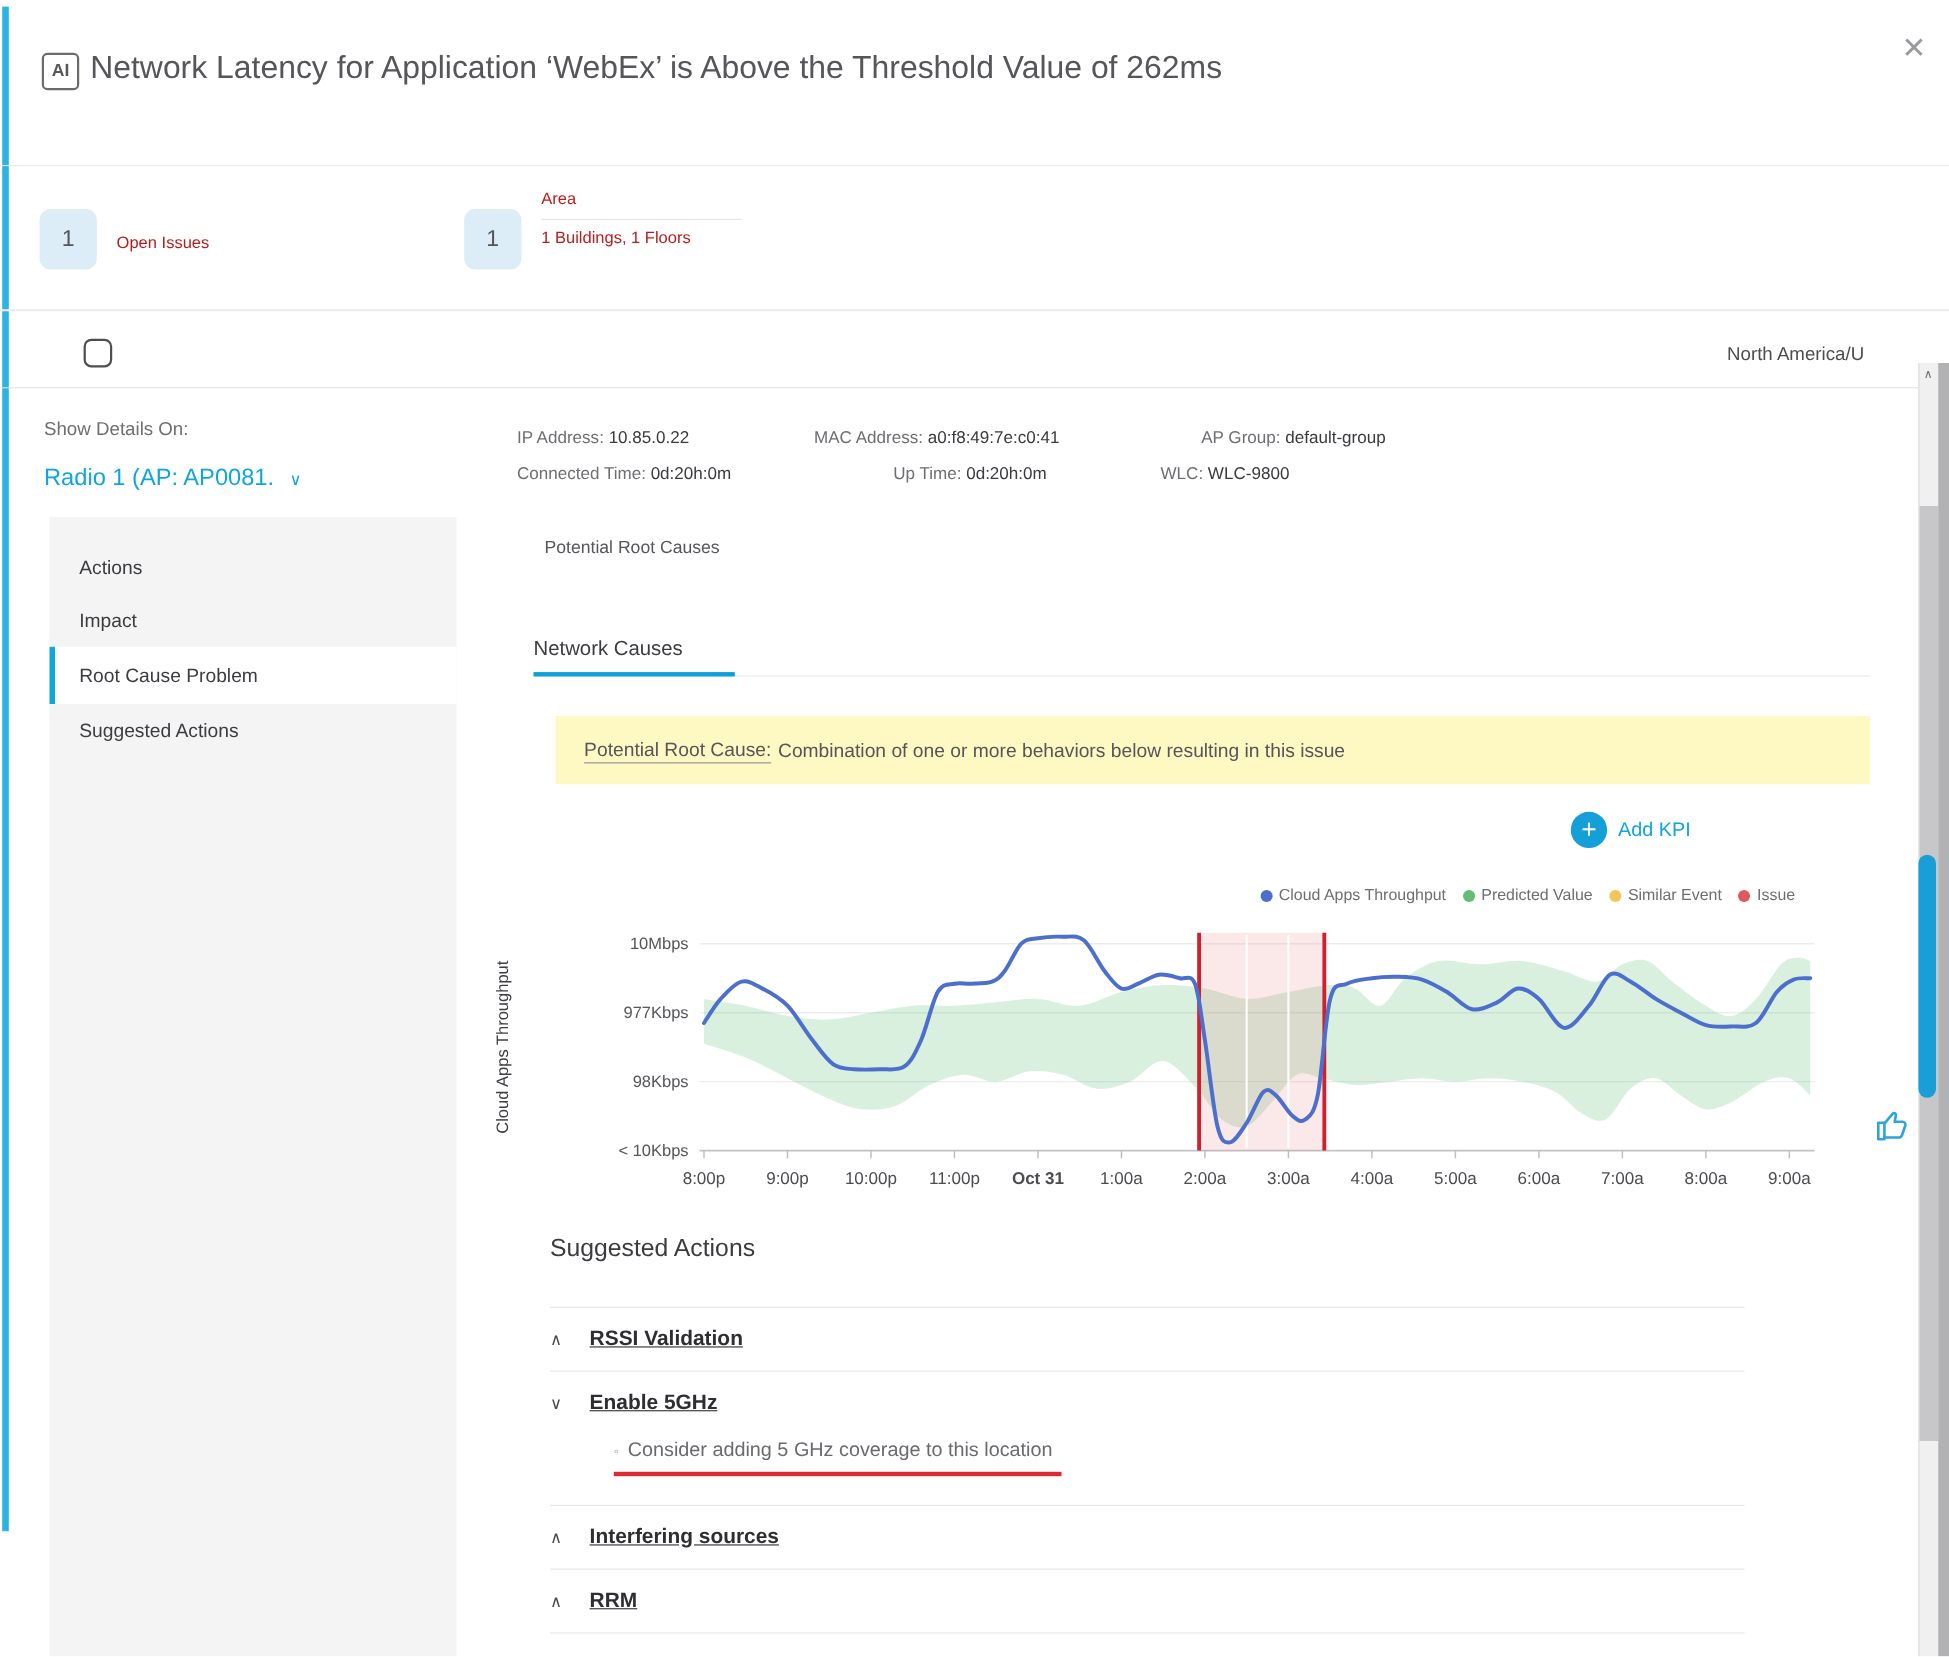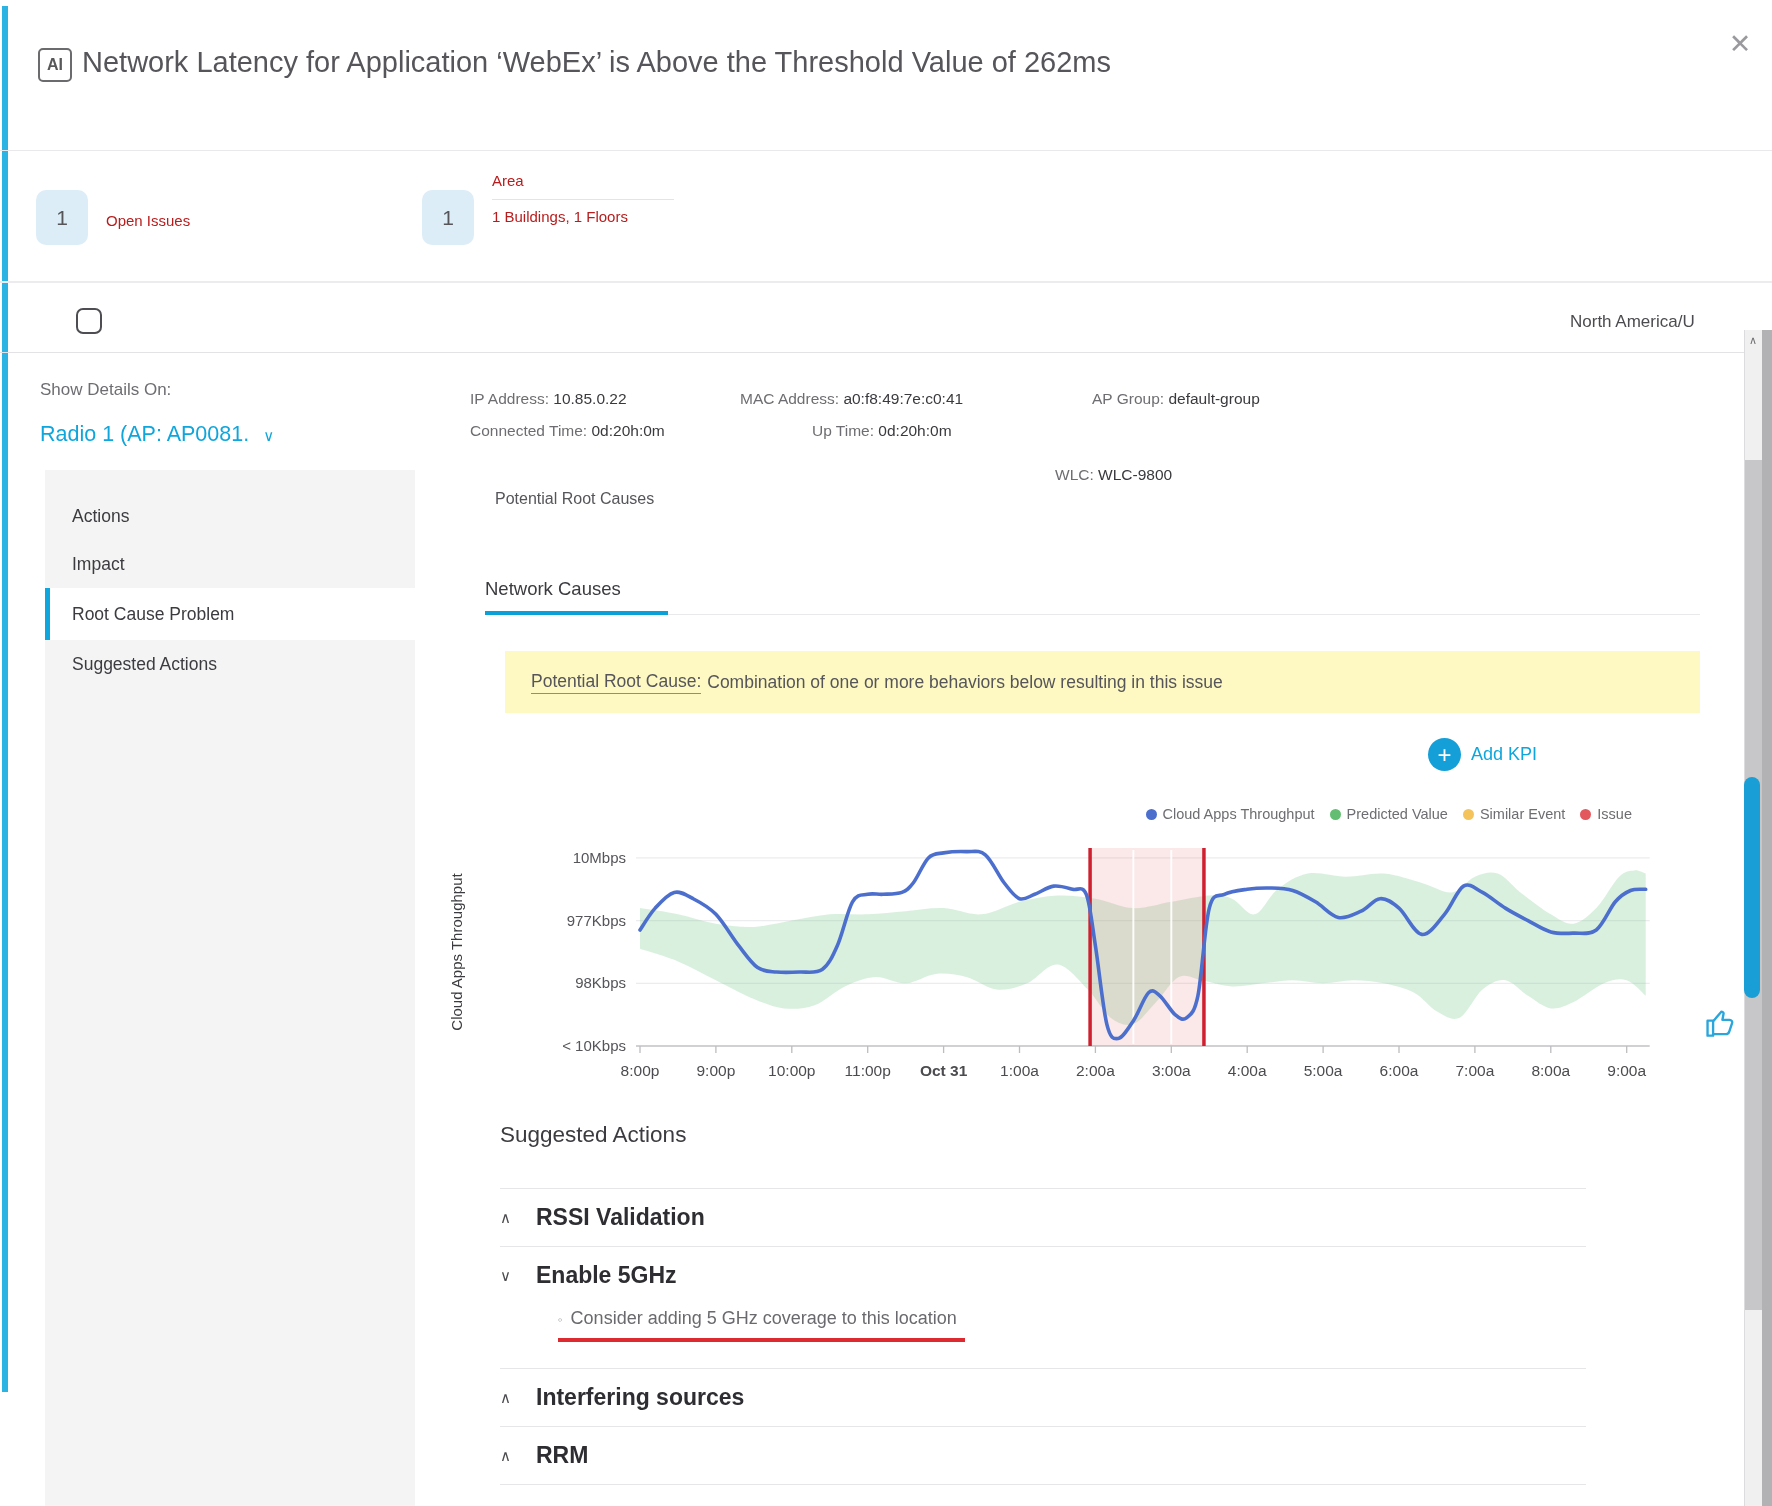--- a/index.html
+++ b/index.html
@@ -74,21 +74,21 @@
 
   svg text{font-family:"Liberation Sans","DejaVu Sans",sans-serif;}
 
   .thumbs{position:absolute;left:1702px;top:1004px;cursor:pointer;}
 
   
   .sa-heading{position:absolute;left:500px;top:1122px;font-size:22.5px;color:#3c3c40;font-weight:400;}
   .accordion{position:absolute;left:500px;top:1188px;width:1086px;}
   .acc-row{height:58px;display:flex;align-items:center;border-top:1px solid #e6e6e9;cursor:pointer;}
   .acc-row .chev{width:36px;font-size:15px;color:#4c4c50;}
-  .acc-row .acclabel{font-size:23px;color:#2e2e32;font-weight:bold;}
+  .acc-row .acclabel{font-size:19px;color:#2e2e32;font-weight:bold;text-decoration:underline;}
   .acc-sub{padding:4px 0 26px 58px;}
   .acc-sub .subline{display:inline-block;font-size:18px;color:#6a6a6e;
                     border-bottom:4px solid #dd2a30;padding:0 8px 9px 0;cursor:pointer;}
   .acc-sub .bullet{color:#9a9a9e;font-size:13px;margin-right:8px;}
   .acc-end{border-top:1px solid #e6e6e9;height:1px;}
 
   
   .rail{position:absolute;left:1744px;top:330px;width:18px;height:1176px;background:#f0f0f1;border-left:1px solid #dcdcdf;}
   .rail-up{position:absolute;left:1744px;top:334px;width:18px;text-align:center;font-size:11px;color:#6e6e72;}
   .rail-thumb-gray{position:absolute;left:1745px;top:460px;width:17px;height:850px;background:#c7c7ca;}
@@ -133,21 +133,21 @@
   </div>
 
   <div class="dev-row" style="left:0;top:390px;">
       <span style="position: absolute; left: 470px; white-space: nowrap;"><span class="lbl">IP Address: </span><span class="val">10.85.0.22</span></span>
       <span style="position: absolute; left: 740px; white-space: nowrap;"><span class="lbl">MAC Address: </span><span class="val">a0:f8:49:7e:c0:41</span></span>
       <span style="position: absolute; left: 1092px; white-space: nowrap;"><span class="lbl">AP Group: </span><span class="val">default-group</span></span>
     </div>
   <div class="dev-row" style="left:0;top:422px;">
       <span style="position: absolute; left: 470px; white-space: nowrap;"><span class="lbl">Connected Time: </span><span class="val">0d:20h:0m</span></span>
       <span style="position: absolute; left: 812px; white-space: nowrap;"><span class="lbl">Up Time: </span><span class="val">0d:20h:0m</span></span>
-      <span style="position: absolute; left: 1055px; white-space: nowrap; margin-top: 44px;"><span class="lbl">WLC: </span><span class="val">WLC-9800</span></span>
+      <span style="position: absolute; left: 1055px; white-space: nowrap;"><span class="lbl">WLC: </span><span class="val">WLC-9800</span></span>
     </div>
 
   <div class="prc-heading">Potential Root Causes</div>
   <div class="tab">Network Causes</div>
   <div class="tab-border"></div>
   <div class="tab-underline"></div>
 
   <div class="banner">
     <span class="lead">Potential Root Cause:</span>
     <span>Combination of one or more behaviors below resulting in this issue</span>

